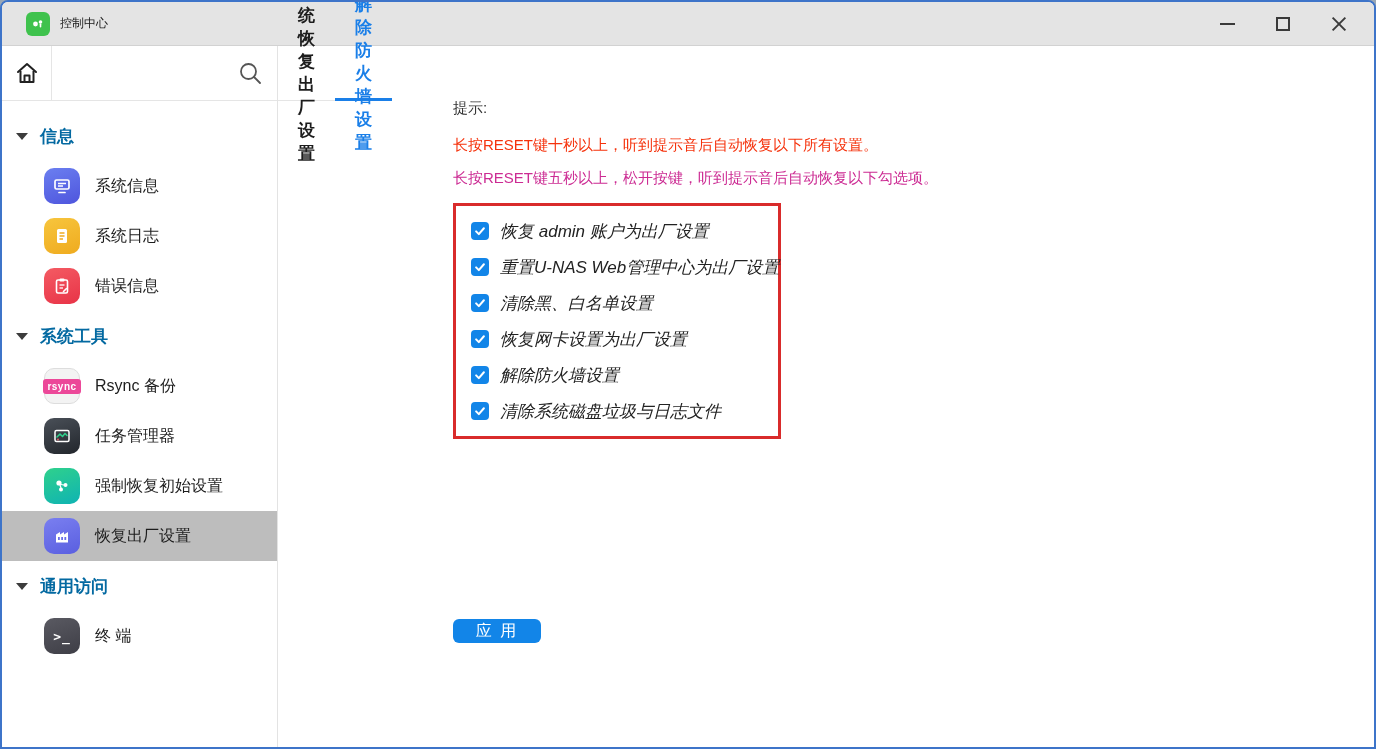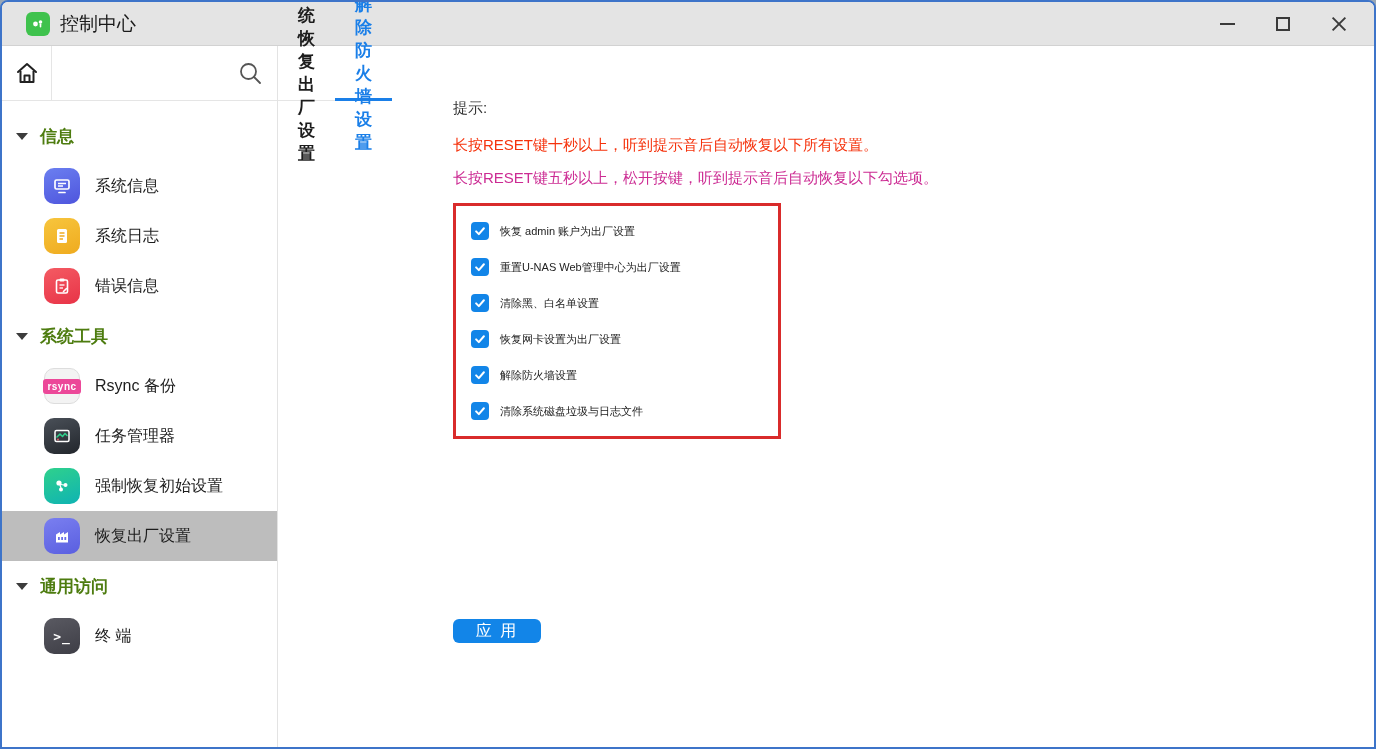--- a/index.html
+++ b/index.html
@@ -13,21 +13,21 @@
   .titlebar {
     height:44px; background:#e4e4e4; flex:0 0 44px;
     display:flex; align-items:center; padding:0 18px 0 24px;
     border-bottom:1px solid #d2d2d2;
   }
   .app-icon {
     width:24px; height:24px; border-radius:6px; background:#3fc24d;
     display:flex; align-items:center; justify-content:center; margin-right:10px;
   }
   .app-icon svg { display:block; }
-  .title-text { font-size:19px; color:#1a1a1a; }
+  .title-text { font-size:12px; color:#1a1a1a; }
   .win-controls { margin-left:auto; display:flex; align-items:center; gap:22px; }
   .win-btn { width:34px; height:30px; display:flex; align-items:center; justify-content:center; cursor:default; }
   .min-glyph { width:15px; height:2px; background:#3a3a3a; }
   .max-glyph { width:14px; height:14px; border:2px solid #3a3a3a; }
   .close-glyph { position:relative; width:16px; height:16px; }
   .close-glyph:before,.close-glyph:after {
     content:""; position:absolute; left:-1px; top:7px; width:18px; height:2px; background:#3a3a3a;
   }
   .close-glyph:before { transform:rotate(45deg); }
   .close-glyph:after { transform:rotate(-45deg); }
@@ -36,21 +36,21 @@
   .body { flex:1; display:flex; min-height:0; }
 
   
   .sidebar { width:276px; flex:0 0 276px; border-right:1px solid #e3e3e3; display:flex; flex-direction:column; background:#fff; }
   .sidebar-header { height:55px; flex:0 0 55px; display:flex; align-items:center; border-bottom:1px solid #e5e5e5; }
   .home-btn { width:50px; height:100%; display:flex; align-items:center; justify-content:center; border-right:1px solid #e5e5e5; }
   .search-area { flex:1; height:100%; display:flex; align-items:center; justify-content:flex-end; padding-right:14px; }
   .sidebar-nav { padding-top:10px; overflow:hidden; }
   .section-header { height:50px; display:flex; align-items:center; padding-left:14px; }
   .tri-down { width:0; height:0; border-left:6px solid transparent; border-right:6px solid transparent; border-top:7px solid #3c3c3c; margin-right:12px; }
-  .section-label { font-size:17px; font-weight:bold; color:#4d7c0f; }
+  .section-label { font-size:17px; font-weight:bold; color:#0369a1; }
   .nav-item { height:50px; display:flex; align-items:center; padding-left:42px; cursor:default; }
   .nav-item.selected { background:#bdbdbd; }
   .nav-icon { width:36px; height:36px; border-radius:10px; display:flex; align-items:center; justify-content:center; margin-right:15px; flex:0 0 36px; }
   .nav-label { font-size:16px; color:#1d1d1d; }
   .ic-sysinfo  { background:linear-gradient(160deg,#6b7ff0,#4e55dd); }
   .ic-syslog   { background:linear-gradient(160deg,#f7c53d,#efab1f); }
   .ic-errinfo  { background:linear-gradient(160deg,#f45b63,#e83347); }
   .ic-ufinder  { background:linear-gradient(160deg,#f74d71,#ed2550); }
   .ic-rsync    { background:#f3f3f3; border:1px solid #ddd; }
   .rsync-pill  { background:#ec4899; color:#fff; font-size:10px; font-weight:bold; padding:2px 4px; border-radius:3px; letter-spacing:0.5px; }
@@ -72,21 +72,21 @@
   .tip-line { font-size:15px; line-height:15px; margin-bottom:18px; }
   .tip-line.l1 { color:#f5320c; }
   .tip-line.l2 { color:#cc2b93; }
 
   .check-box-frame {
     width:328px; border:3px solid #d92b2b; margin-top:12px;
     padding:7px 0 7px 15px;
   }
   .check-row { height:36px; display:flex; align-items:center; }
   .checkbox { width:18px; height:18px; border-radius:4px; background:#1285e8; display:flex; align-items:center; justify-content:center; flex:0 0 18px; }
-  .check-label { font-size:11px; color:#222; margin-left:11px; white-space:nowrap; }
+  .check-label { font-size:17px; color:#222; margin-left:11px; white-space:nowrap;font-style:italic; }
 
   .apply-btn {
     margin-top:180px; width:88px; height:24px; background:#1285e8; color:#fff;
     border:none; border-radius:6px; font-size:16px; font-family:inherit;
     display:flex; align-items:center; justify-content:center; letter-spacing:2px; cursor:pointer;
   }
 </style>
 </head>
 <body>
 

